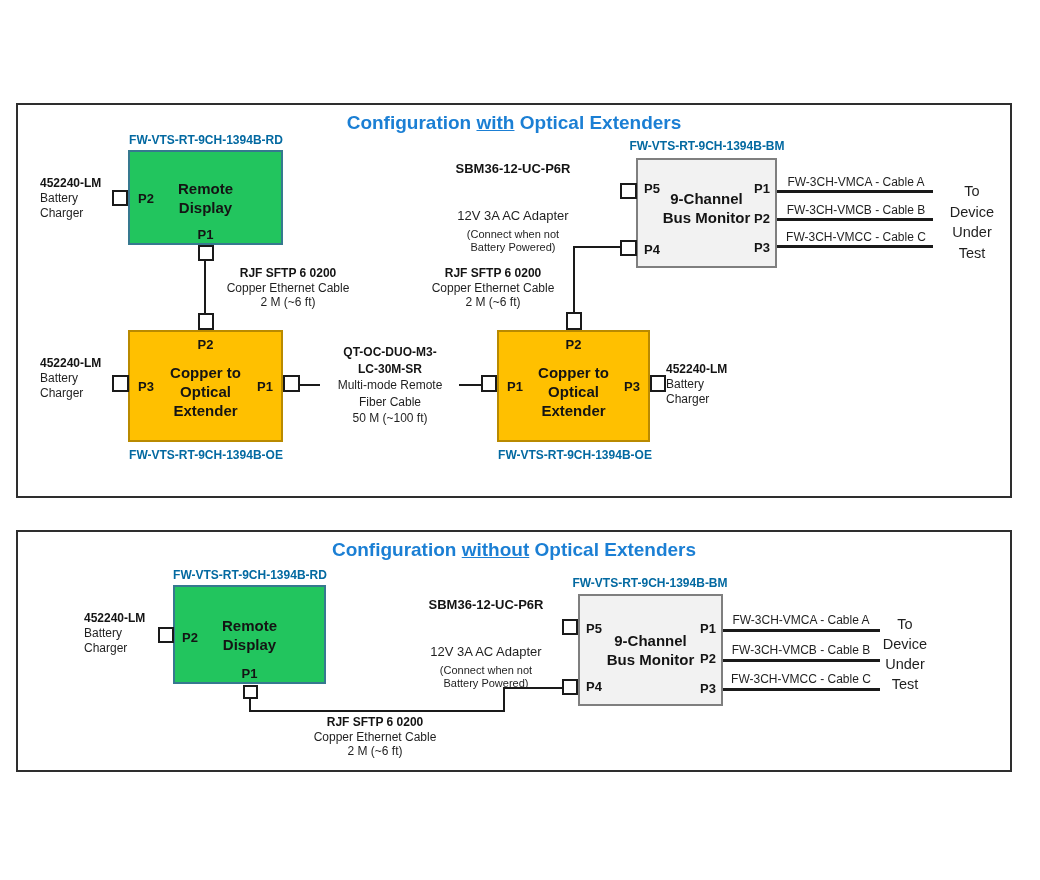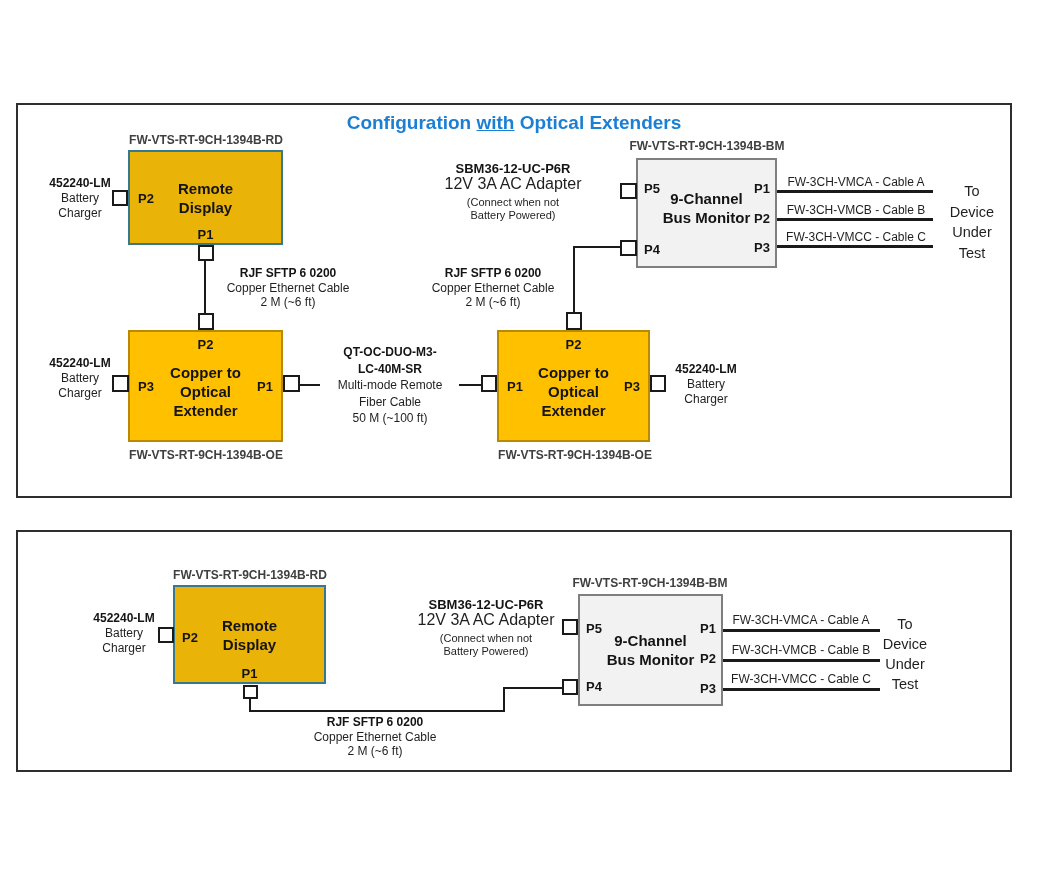--- a/index.html
+++ b/index.html
@@ -3,35 +3,35 @@
 <meta charset="utf-8">
 <style>
   html,body{margin:0;padding:0;background:#ffffff;}
   #stage{position:relative;width:1040px;height:880px;background:#ffffff;overflow:hidden;
          font-family:Liberation Sans, sans-serif;color:#1f1f1f;padding-left:16px;}
   .panel{position:absolute;border:2px solid #2e2e2e;background:#ffffff;}
   .title{position:absolute;text-align:center;font-size:19px;font-weight:bold;color:#1b7fd4;white-space:pre;}
   .title .u{text-decoration:underline;}
   .devbox{position:absolute;box-sizing:border-box;display:flex;flex-direction:column;
           align-items:center;justify-content:center;text-align:center;}
-  .teal{background:#eab308;border:2px solid #36798f;}
+  .teal{background:#22c55e;border:2px solid #36798f;}
   .orange{background:#FFC000;border:2px solid #b98a00;}
   .gray{background:#F2F2F2;border:2px solid #7f7f7f;}
   .boxtitle{font-size:15px;font-weight:bold;color:#141414;line-height:19px;}
   .plabel{position:absolute;font-size:13px;font-weight:600;color:#141414;line-height:14px;}
   .port{position:absolute;box-sizing:border-box;background:#ffffff;border:2px solid #1a1a1a;}
   .wire{position:absolute;background:#1a1a1a;}
-  .partlabel{position:absolute;text-align:center;font-size:12px;font-weight:bold;color:#404040;line-height:14px;}
-  .sidetext{position:absolute;text-align:center;font-size:12px;line-height:15px;color:#1f1f1f;}
+  .partlabel{position:absolute;text-align:center;font-size:12px;font-weight:bold;color:#0369a1;line-height:14px;}
+  .sidetext{position:absolute;font-size:12px;line-height:15px;color:#1f1f1f;}
   .sidetext .b{font-weight:bold;color:#141414;}
   .cablelabel{position:absolute;text-align:center;font-size:12px;line-height:14.5px;color:#1f1f1f;}
   .cablelabel .b{font-weight:bold;color:#141414;}
   .adapter{position:absolute;text-align:center;color:#1f1f1f;}
   .adapter .l1{font-size:13px;font-weight:bold;line-height:15px;color:#141414;}
-  .adapter .l2{font-size:16px;line-height:16px;}
+  .adapter .l2{font-size:13px;line-height:16px;margin-top:32px;}
   .adapter .l3{font-size:11px;font-weight:500;line-height:13px;}
   .outlabel{position:absolute;text-align:center;font-size:12px;line-height:13px;color:#1f1f1f;width:150px;}
   .dut{position:absolute;text-align:center;font-size:14.5px;line-height:20.5px;color:#1f1f1f;}
 </style>
 </head>
 <body>
 
 <div id="stage">
 
   <div class="panel" style="left:16px;top:103px;width:992px;height:391px;"></div>
@@ -74,21 +74,21 @@
     <div class="b">452240-LM</div>
     <div>Battery</div>
     <div>Charger</div>
   </div>
   <div class="partlabel" style="left:106px;top:448px;width:200px;">FW-VTS-RT-9CH-1394B-OE</div>
 
   <div class="wire" style="left:300px;top:384px;width:20px;height:2px;"></div>
   <div class="wire" style="left:459px;top:384px;width:22px;height:2px;"></div>
   <div class="cablelabel" style="left:320px;top:344px;width:140px;line-height:16.5px;">
     <div class="b">QT-OC-DUO-M3-</div>
-    <div class="b">LC-40M-SR</div>
+    <div class="b">LC-30M-SR</div>
     <div>Multi-mode Remote</div>
     <div>Fiber Cable</div>
     <div>50 M (~100 ft)</div>
   </div>
 
   <div class="port" style="left:566px;top:312px;width:16px;height:18px;"></div>
   <div class="devbox orange" style="left:497px;top:330px;width:153px;height:112px;">
     <span class="plabel" style="left:0;right:0;top:6px;text-align:center;">P2</span>
     <div class="boxtitle" style="margin-top:10px;">Copper to</div>
     <div class="boxtitle">Optical</div>
@@ -141,20 +141,21 @@
   <div class="outlabel" style="left:781px;top:231px;">FW-3CH-VMCC - Cable C</div>
   <div class="dut" style="left:934px;top:181px;width:76px;">
     <div>To</div>
     <div>Device</div>
     <div>Under</div>
     <div>Test</div>
   </div>
 
   <div class="panel" style="left:16px;top:530px;width:992px;height:238px;"></div>
 
+  <div class="title" style="left:16px;top:539px;width:996px;"><span>Configuration </span><span class="u">without</span><span> Optical Extenders</span></div>
 
   <div class="partlabel" style="left:150px;top:568px;width:200px;">FW-VTS-RT-9CH-1394B-RD</div>
   <div class="devbox teal" style="left:173px;top:585px;width:153px;height:99px;">
     <div class="boxtitle">Remote</div>
     <div class="boxtitle">Display</div>
     <span class="plabel" style="left:7px;top:44px;">P2</span>
     <span class="plabel" style="left:0;right:0;bottom:1px;text-align:center;">P1</span>
   </div>
   <div class="port" style="left:158px;top:627px;width:16px;height:16px;"></div>
   <div class="sidetext" style="left:84px;top:611px;width:80px;">

